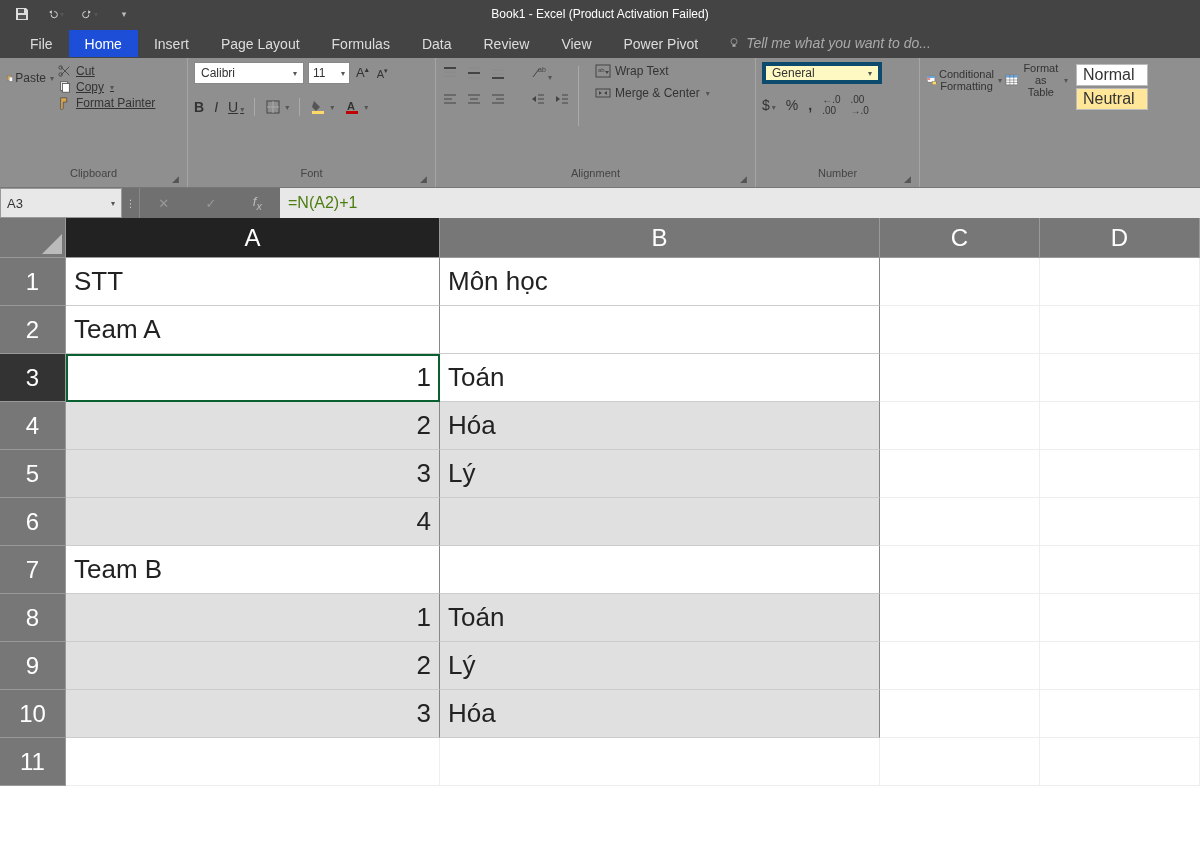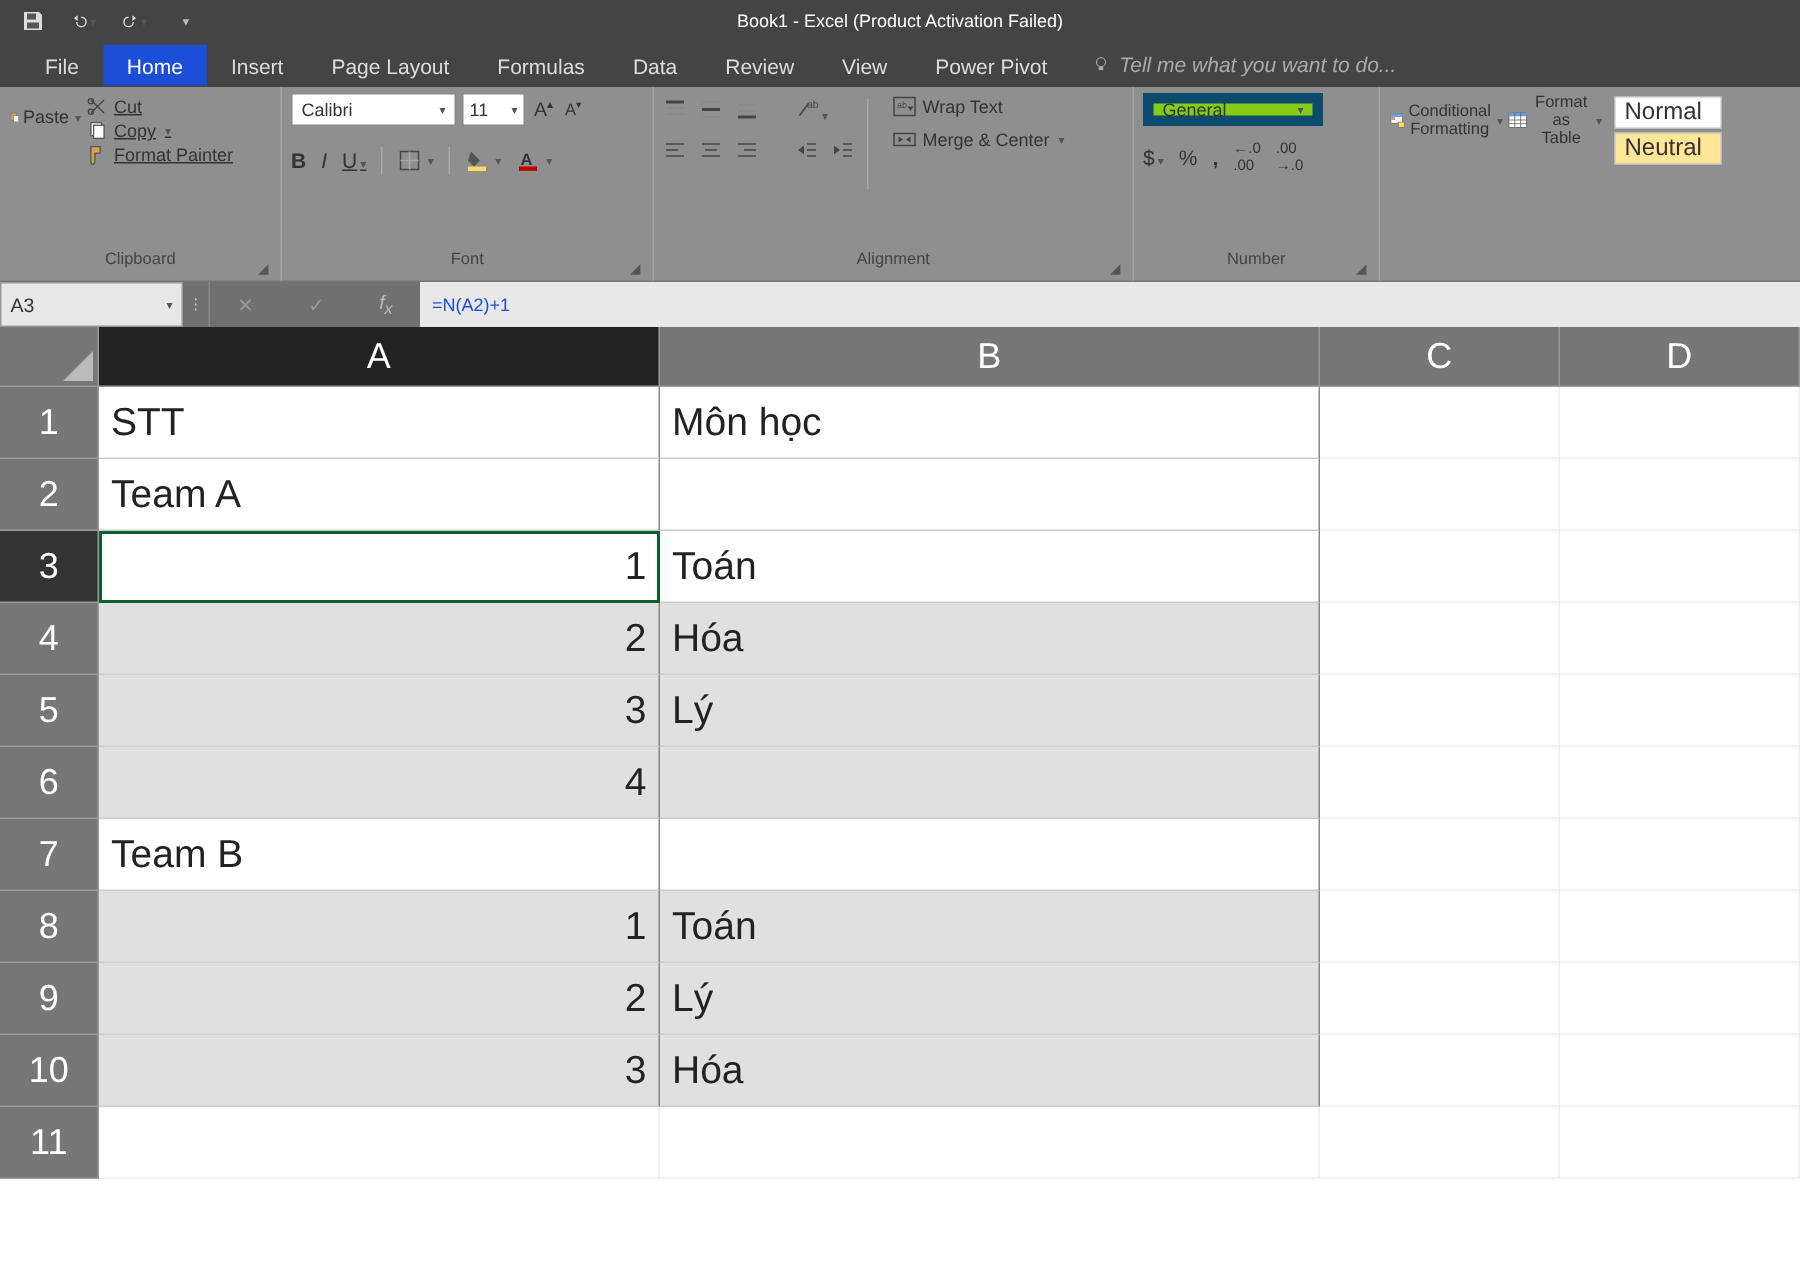--- a/index.html
+++ b/index.html
@@ -46,37 +46,37 @@
   .border-ico svg, .fill-ico svg, .fontcol-ico svg { width: 16px; height: 16px; }
 
   .align-col { display: flex; flex-direction: column; gap: 8px; }
   .align-row { display: flex; gap: 8px; }
   .align-row svg { width: 16px; height: 14px; }
   .wrap-merge { display: flex; flex-direction: column; gap: 8px; font-size: 12px; padding-left: 8px; padding-top: 2px; }
   .wm-item { display: flex; align-items: center; gap: 4px; }
   .wm-item svg { width: 16px; height: 14px; }
 
   .num-col { display: flex; flex-direction: column; gap: 6px; }
-  .num-select { width: 120px; height: 22px; background: #84cc16; border: 7px solid #0c4a6e; font-size: 12px; padding: 2px 6px; display: flex; align-items: center; justify-content: space-between; }
+  .num-select { width: 120px; height: 22px; background: #fef9c3; border: 4px solid #0c4a6e; font-size: 12px; padding: 2px 6px; display: flex; align-items: center; justify-content: space-between; }
   .num-row { display: flex; align-items: center; gap: 10px; font-size: 14px; padding-top: 4px; }
 
   .styles-btns { display: flex; gap: 2px; }
   .style-cells { display: flex; flex-direction: column; gap: 2px; }
   .style-cell { width: 72px; height: 22px; background: #fff; border: 1px solid #bbb; font-size: 16px; padding: 2px 6px; display: flex; align-items: center; }
   .style-neutral { background: #ffe699; }
 
   .dd { font-size: 8px; color: #555; margin-left: 2px; }
 
   
   .fxbar { height: 30px; background: #707070; display: flex; align-items: stretch; }
   .namebox { width: 122px; background: #e8e8e8; border: 1px solid #999; display: flex; align-items: center; padding: 0 6px; font-size: 13px; color: #333; justify-content: space-between; }
   .fx-mid { width: 18px; background: #707070; border-right: 1px solid #888; display:flex; align-items:center; justify-content:center; color:#ccc; font-size:10px; }
   .fx-ctrls { width: 140px; display: flex; align-items: center; justify-content: space-around; color: #bbb; font-size: 13px; font-style: italic; }
   .fx-ctrls span { font-style: normal; }
-  .fx-input { flex: 1; background: #e8e8e8; display: flex; align-items: center; padding: 0 8px; font-size: 12px; color: #1d4ed8; }
+  .fx-input { flex: 1; background: #e8e8e8; display: flex; align-items: center; padding: 0 8px; font-size: 16px; color: #4d7c0f; }
 
   
   .grid-area { position: relative; background: #fff; }
   .col-headers { display: flex; height: 40px; }
   .select-all { width: 66px; background: #777; border-right: 1px solid #999; border-bottom: 1px solid #999; position: relative; }
   .select-all::after { content: ""; position: absolute; right: 3px; bottom: 3px; border-left: 20px solid transparent; border-bottom: 20px solid #bbb; }
   .col-h { background: #777; color: #fff; display: flex; align-items: center; justify-content: center; font-size: 24px; border-right: 1px solid #999; border-bottom: 1px solid #999; }
   .col-h.sel { background: #222; }
   .w-a { width: 374px; } .w-b { width: 440px; } .w-c { width: 160px; } .w-d { width: 160px; }
 

